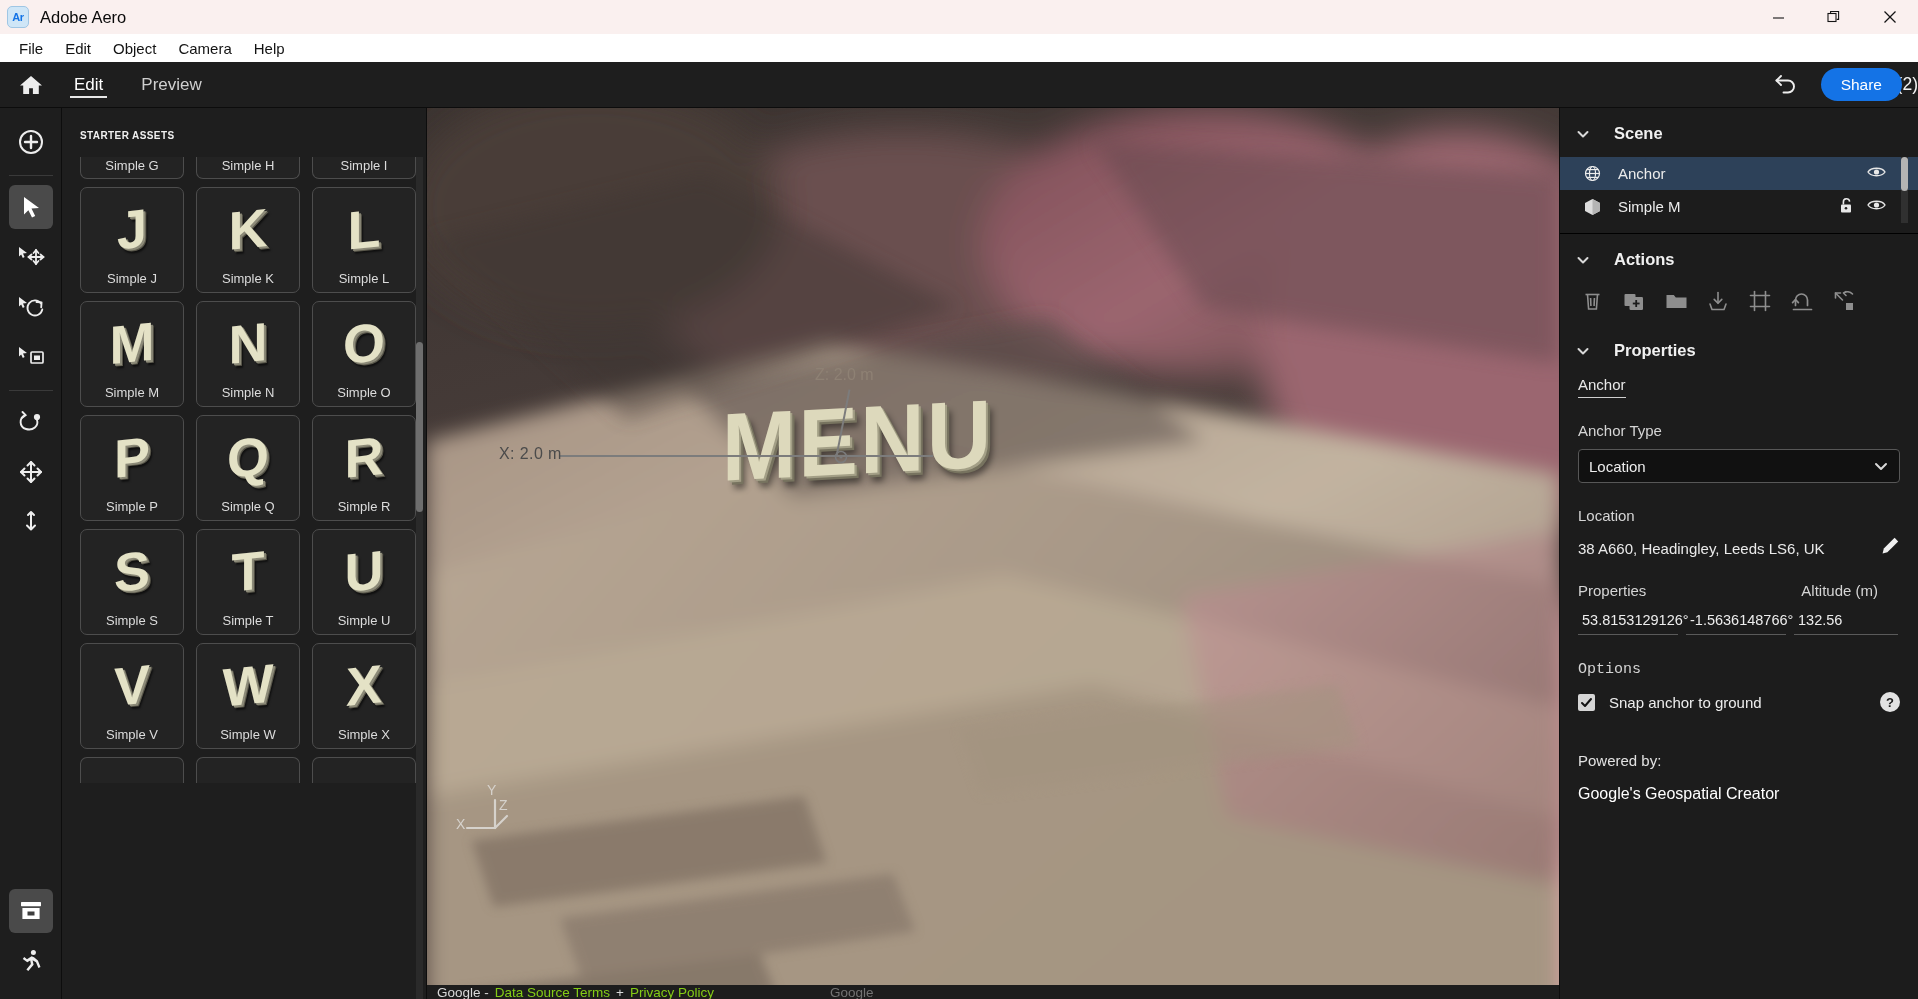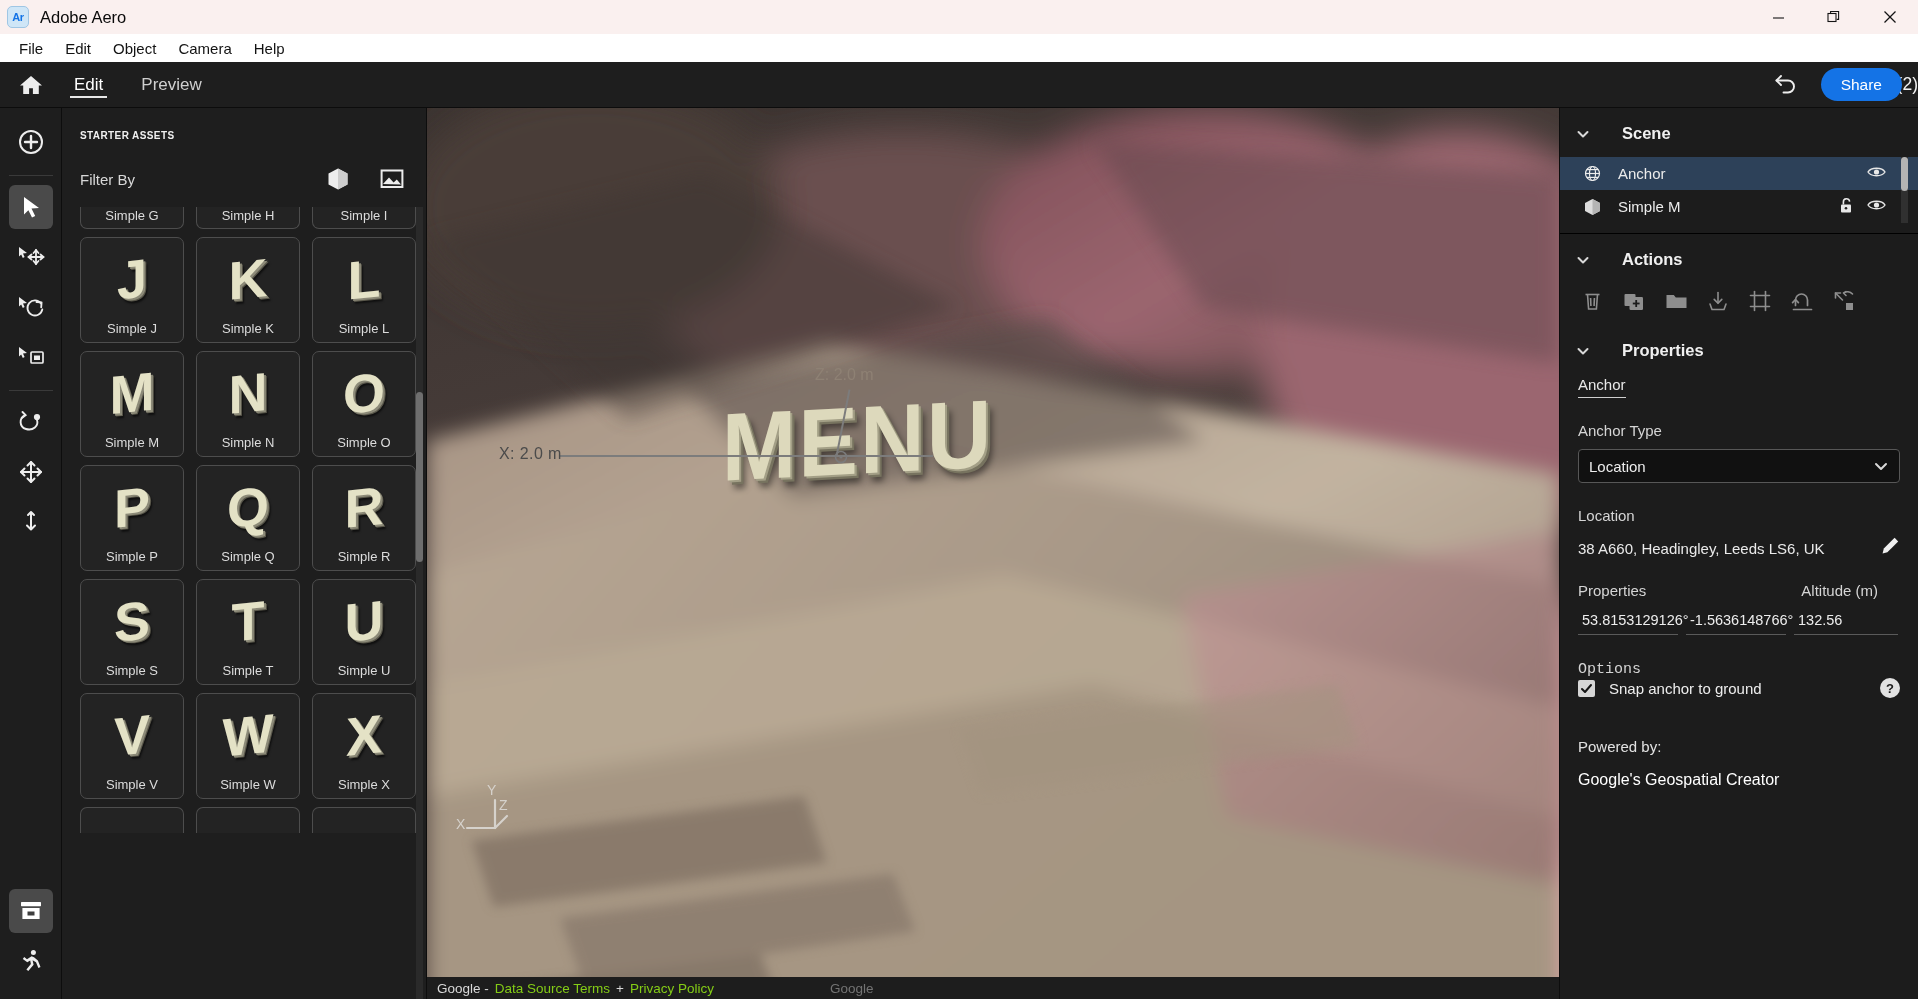--- a/index.html
+++ b/index.html
@@ -129,21 +129,21 @@
   .asset-scrollbar {
     position: absolute; right: 3px; top: 0; width: 7px; height: 100%;
     background: #2a2a2a;
   }
   .asset-thumb { position: absolute; left: 0; width: 7px; background: #6e6e6e; border-radius: 4px; top: 185px; height: 170px; }
 
   
   .viewport { flex: 1; position: relative; overflow: hidden; background: #6c6258; min-width: 0; }
   .vp-canvas { position: absolute; inset: 0; }
   .vp-footer {
-    position: absolute; left: 0; right: 0; bottom: 0; height: 22px;
+    position: absolute; left: 0; right: 0; bottom: 0; height: 14px;
     background: #1d1d1d; display: flex; align-items: center;
     font-size: 13.5px; color: #d9d9d9; padding-left: 10px; gap: 6px;
   }
   .vp-footer a { color: #84cc16; text-decoration: none; }
   .vp-watermark { margin-left: 110px; color: #737373; }
   .measure-x {
     position: absolute; color: #4b4b4b; font-size: 16px; letter-spacing: .4px;
   }
   .measure-z { position: absolute; color: #8e8174; font-size: 16px; }
   .measure-line { position: absolute; background: #7c7c7c; }
@@ -154,21 +154,21 @@
     text-shadow: 2px 2px 0 #a39f86, 4px 4px 0 #77735f, 6px 8px 6px rgba(0,0,0,.45);
   }
 
   
   .rightpanel {
     width: 359px; flex: 0 0 359px; background: #1c1c1c;
     display: flex; flex-direction: column; border-left: 1px solid #0d0d0d;
     overflow: hidden;
   }
   .section-head {
-    display: flex; align-items: center; gap: 32px; padding: 16px 0 0 16px;
+    display: flex; align-items: center; gap: 24px; padding: 16px 0 0 16px;
     font-size: 16.5px; font-weight: bold; color: #f0f0f0;
   }
   .chev { width: 14px; height: 14px; color: #d8d8d8; display: inline-flex; }
   .scene-list { margin-top: 14px; position: relative; height: 66px; overflow: hidden; }
   .scene-row {
     display: flex; align-items: center; height: 33px; padding: 0 0 0 22px;
     font-size: 15px; color: #ececec; position: relative;
   }
   .scene-row.selected { background: #2d4159; }
   .scene-ico { width: 20px; display: flex; align-items: center; justify-content: center; color: #e6e6e6; }
@@ -198,21 +198,21 @@
   .pencil { margin-left: auto; color: #f0f0f0; }
   .coord-head { display: flex; margin-top: 22px; font-size: 15px; color: #d5d5d5; }
   .coord-head span:last-child { margin-left: auto; padding-right: 22px; }
   .coord-row { display: flex; gap: 8px; margin-top: 10px; }
   .coord-field {
     border-bottom: 1px solid #5a5a5a; font-size: 14.5px; color: #ededed;
     padding: 3px 4px 6px 4px; width: 100px;
   }
   .coord-field.alt { width: 104px; }
   .opt-label { font-size: 15px; color: #d5d5d5; margin-top: 26px; font-family: Liberation Mono, monospace; }
-  .check-row { display: flex; align-items: center; margin-top: 0; }
+  .check-row { display: flex; align-items: center; margin-top: 14px; }
   .checkbox {
     width: 17px; height: 17px; background: #d6d6d6; border-radius: 2px;
     display: flex; align-items: center; justify-content: center; color: #111;
   }
   .check-label { margin-left: 14px; font-size: 15px; color: #ededed; }
   .help-ico { margin-left: auto; width: 20px; height: 20px; border-radius: 50%;
     background: #e2e2e2; color: #1b1b1b; display: flex; align-items: center;
     justify-content: center; font-size: 13px; font-weight: bold; }
   .powered { font-size: 15px; color: #e2e2e2; margin-top: 40px; }
   .powered-name { font-size: 16px; color: #ffffff; margin-top: 16px; }
@@ -357,37 +357,20 @@
           <svg width="26" height="26" viewBox="0 0 26 26" fill="#ededed">
             <circle cx="15.4" cy="4.6" r="2.5"></circle>
             <path d="M13.6 8.2 L9 11.2 L6.2 9 L4.8 10.9 L9.3 14.2 L12.2 12.6 L12.9 16 L8.4 21.6 L10.3 23 L15.6 16.8 L14.6 12.2 L18 14.2 L20.4 20 L22.5 19 L19.9 12.4 L16 9.2 Z"></path>
           </svg>
         </div>
       </div>
     </div>
 
     <div class="assets">
       <div class="assets-title">STARTER ASSETS</div>
-      <div class="filter-row">
-        <div class="filter-label">Filter By</div>
-        <div class="filter-icons">
-          <div class="filter-ico">
-            <svg width="22" height="24" viewBox="0 0 22 24" fill="#ededed">
-              <path d="M11 1.5 L20.5 6.6 V17.4 L11 22.5 L1.5 17.4 V6.6 Z"></path>
-              <path d="M11 1.5 L20.5 6.6 V17.4 L11 22.5 Z" fill="#cdcdcd"></path>
-            </svg>
-          </div>
-          <div class="filter-ico">
-            <svg width="24" height="22" viewBox="0 0 24 22" fill="none" stroke="#ededed" stroke-width="2">
-              <rect x="1.6" y="2.5" width="20.8" height="16.5"></rect>
-              <path d="M3 16 L9 9.5 L13.6 14.5 L16.8 11.4 L21 16.4" fill="#ededed" stroke="none"></path>
-            </svg>
-          </div>
-        </div>
-      </div>
 
       <div class="asset-scroll">
         <div class="asset-grid">
           <div class="asset-card partial-top">
             <div class="asset-label">Simple G</div>
           </div>
           <div class="asset-card partial-top">
             <div class="asset-label">Simple H</div>
           </div>
           <div class="asset-card partial-top">

